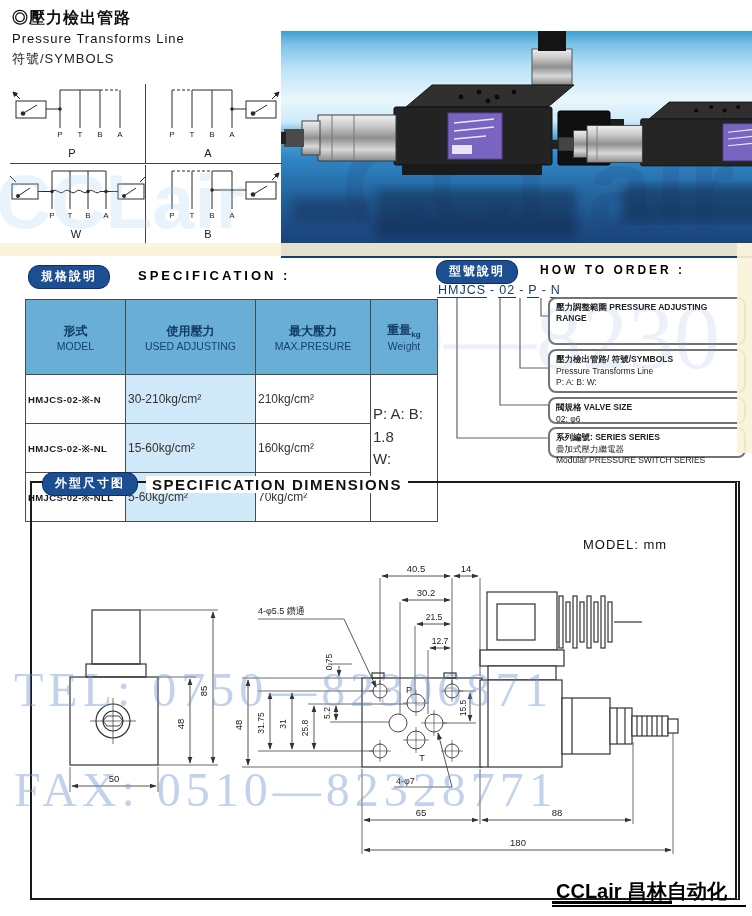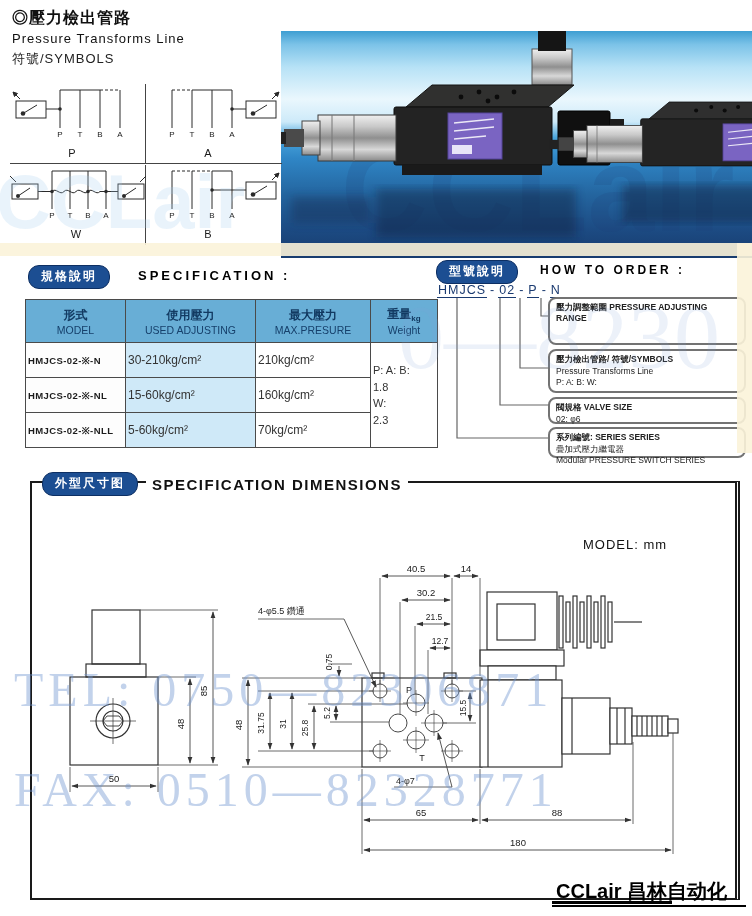--- a/index.html
+++ b/index.html
@@ -18,29 +18,29 @@
   .qc{border-right:1px solid #444}
   
   .photo{left:281px;top:31px;width:471px;height:227px;
     background:linear-gradient(180deg,#3e9ed2 0%,#7cc3e8 6%,#b7e2f6 16%,#eaf7fd 30%,#cdeaf9 40%,#49a5dc 47%,#2f86c6 56%,#24659f 72%,#1c4a82 88%,#173c6e 100%)}
   
   .badge{display:inline-block;background:#1c4e92;color:#fff;font-weight:bold;font-size:12px;
          padding:2px 12px 3px;border-radius:11px;border:1px solid #0d2f63;letter-spacing:2px}
   .sechead{font-size:13px;font-weight:bold;letter-spacing:3px;color:#000}
   
   table.spec{border-collapse:collapse;left:25px;top:299px}
-  table.spec th,table.spec td{border:1.6px solid #4a4a4a;padding:1px 2px}
+  table.spec th,table.spec td{border:1.6px solid #4a4a4a;padding:17px 2px}
   table.spec th{background:#68aed6;height:40px}
   table.spec th .zh{font-size:12px;font-weight:bold;color:#123a62}
   table.spec th .en{font-size:10.5px;color:#16406b;font-weight:normal}
   table.spec th .kg{font-size:8px;vertical-align:sub}
   td.model{font-weight:bold;font-size:9.5px;letter-spacing:.4px;color:#1c1c1c;background:#fdfdfd}
   td.used{background:#cfe9f8;font-size:12px;color:#333}
   td.max{font-size:12px;color:#333}
-  td.wt{font-size:11px;color:#333;line-height:1.5;background:#fff}
+  td.wt{font-size:15px;color:#333;line-height:1.5;background:#fff}
   tr.r{height:35px}
   
   .code{font-size:12.5px;font-weight:normal;color:#1a3a70;letter-spacing:1px}
   .code .seg{border-bottom:1.6px solid #1a3a70;padding:0 1px}
   .code .dash{padding:0 3px}
   .bx{position:absolute;border:2px solid #737373;border-radius:8px;background:rgba(255,255,255,.92);
       padding:3px 6px;box-sizing:border-box;font-size:8.5px;line-height:1.3;color:#222}
   .bx .bt{font-weight:bold;margin-bottom:1px}
   .b2{display:grid;grid-template-columns:1fr 1fr;column-gap:4px}
   

